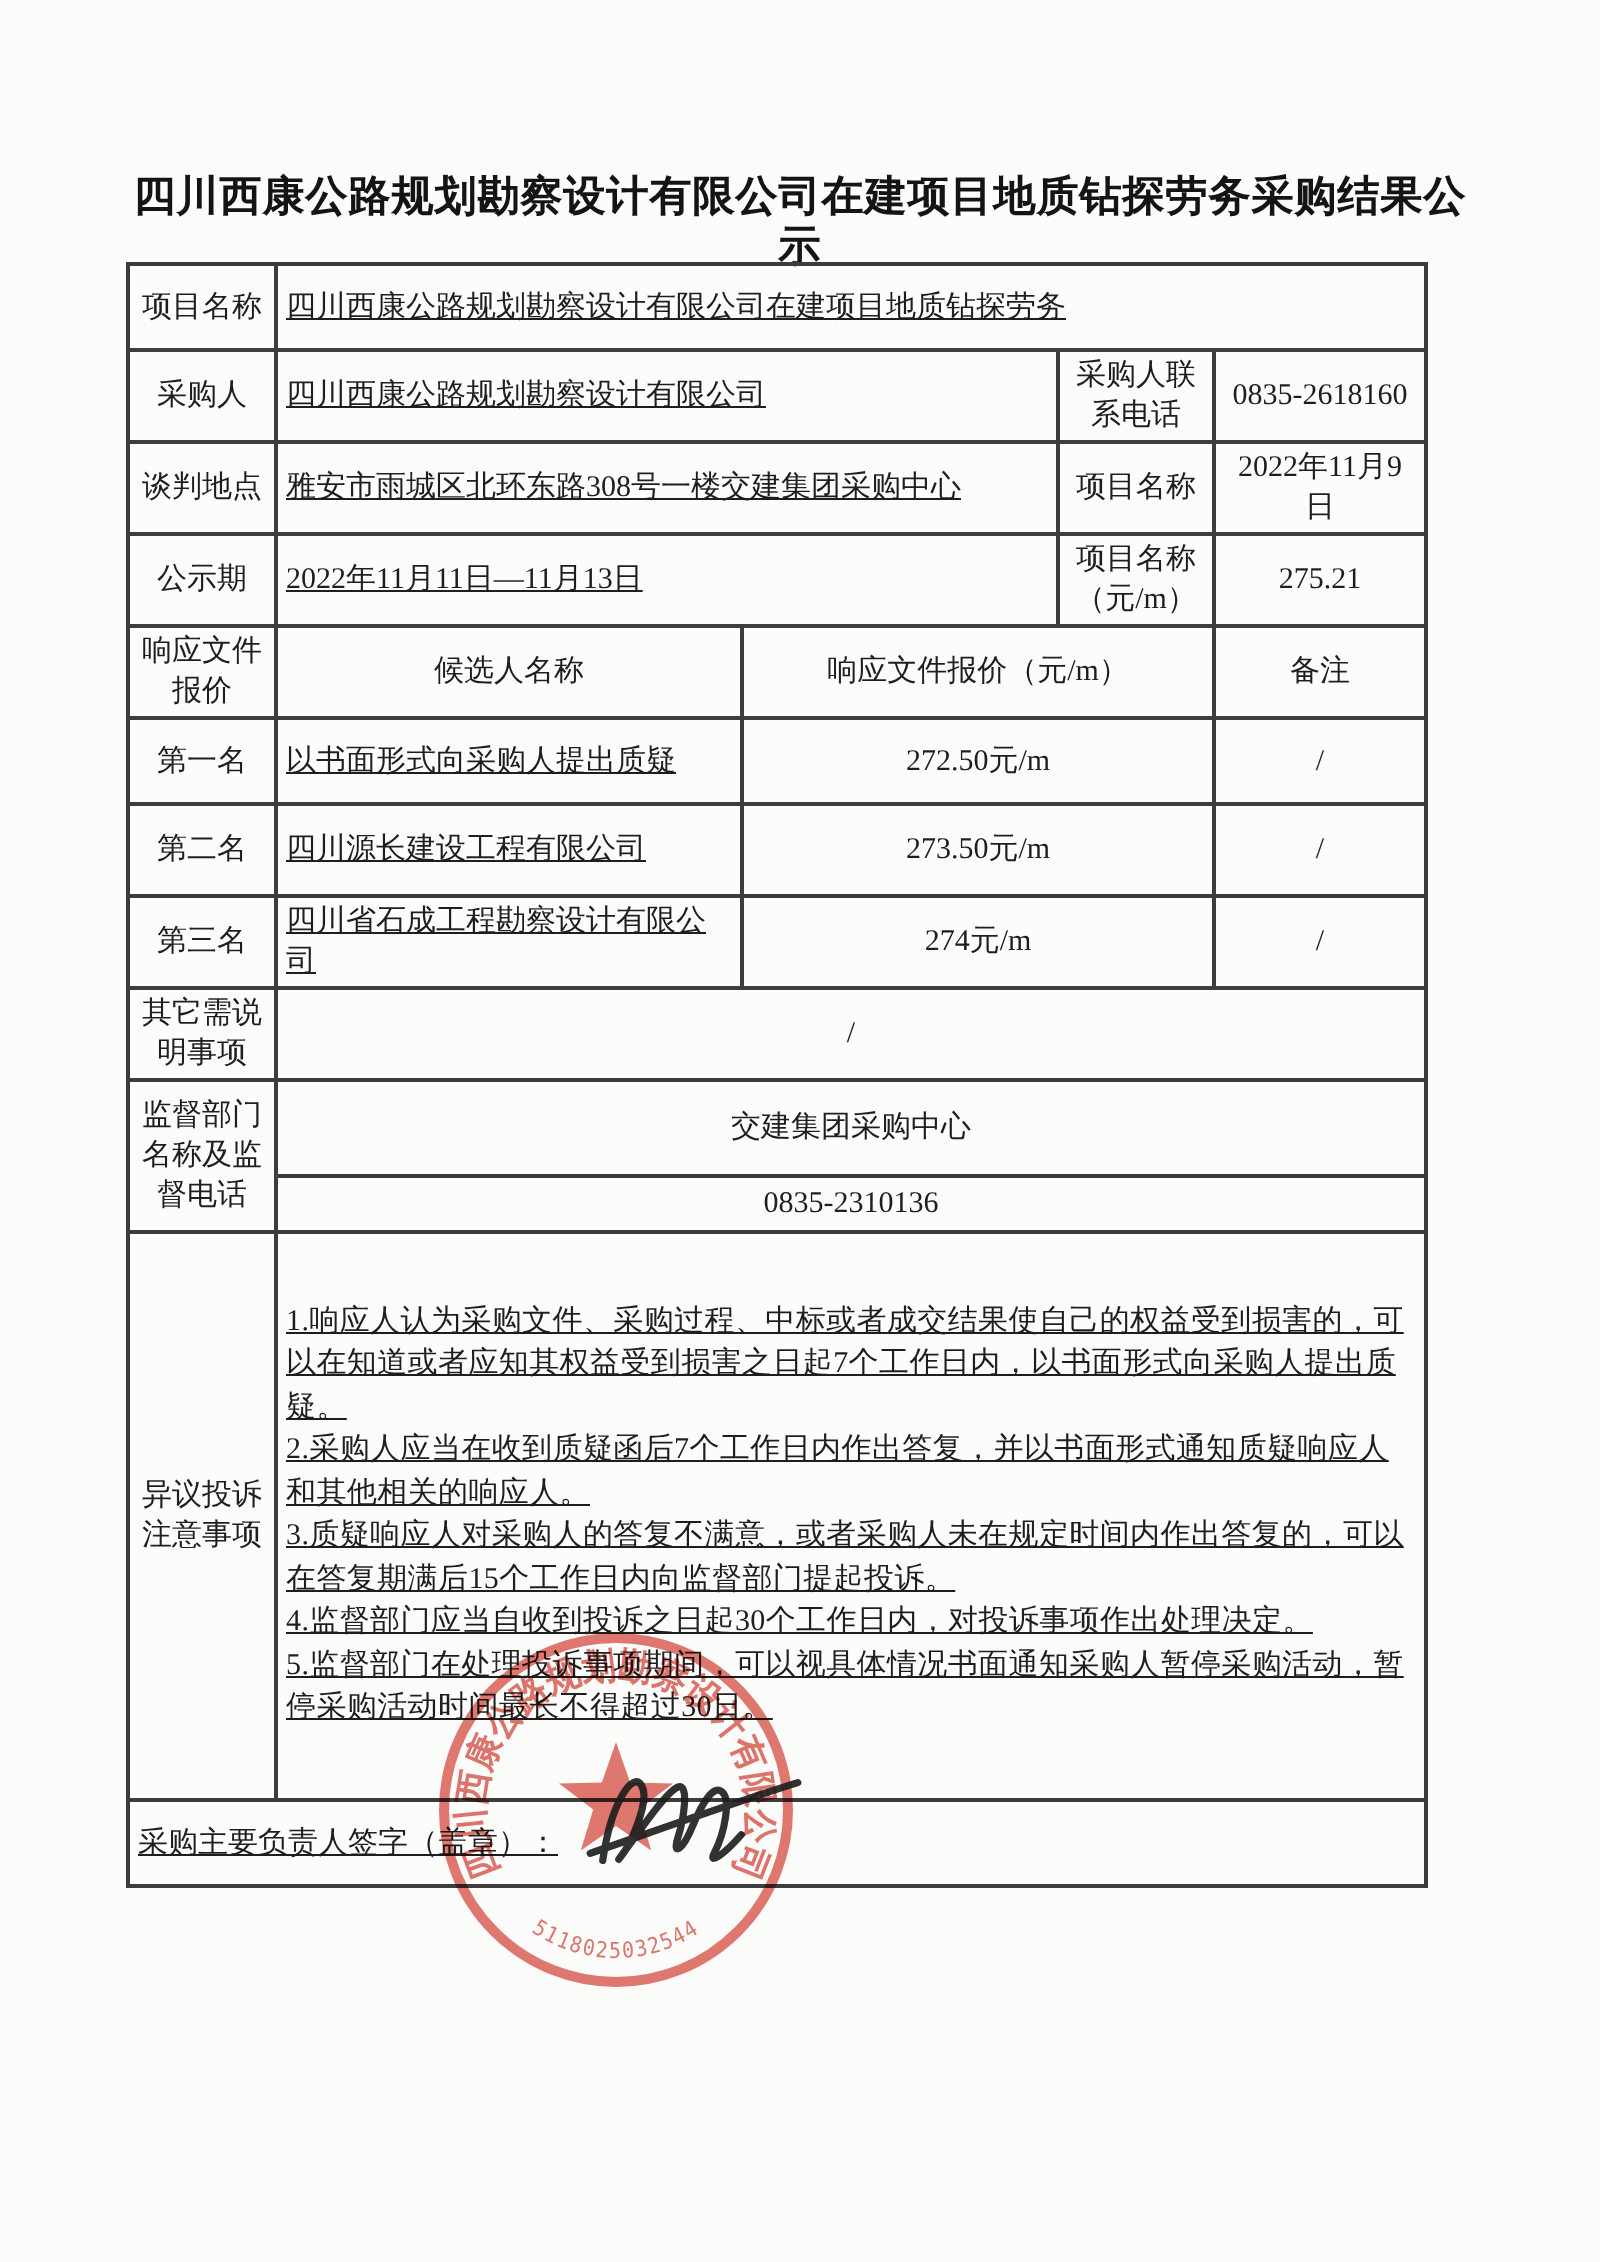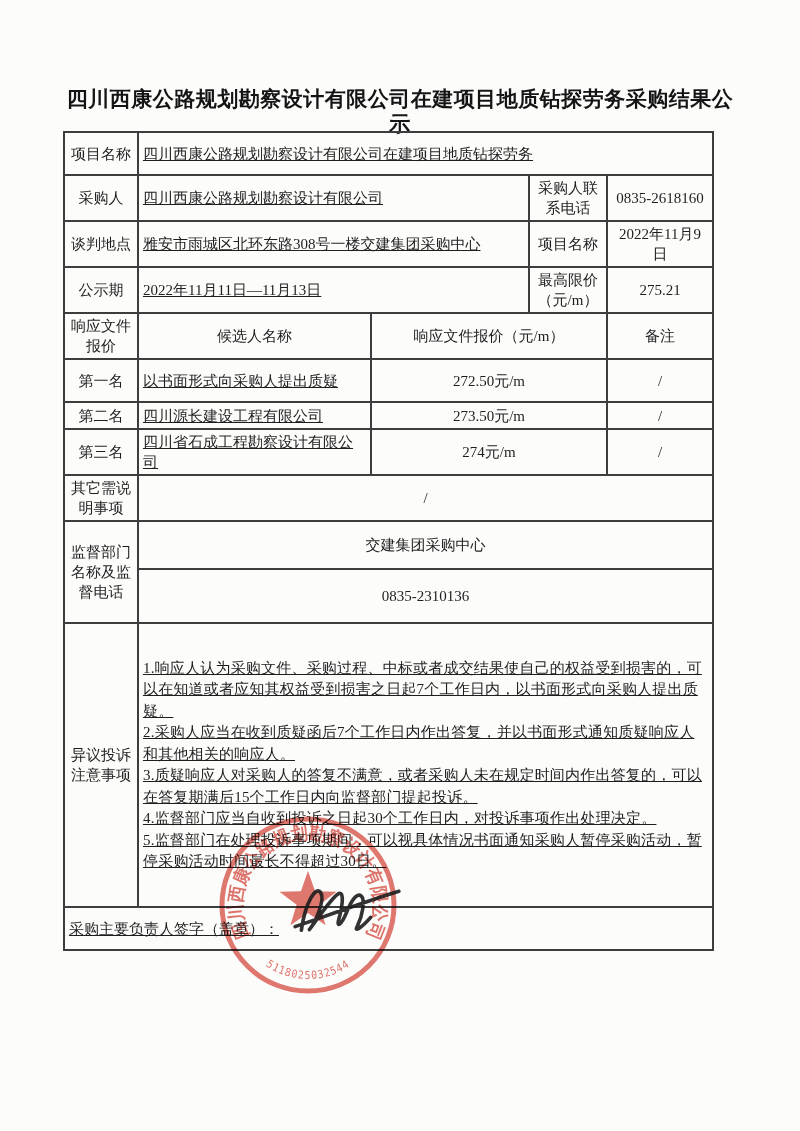--- a/index.html
+++ b/index.html
@@ -100,39 +100,39 @@
     <tr style="height:42px">
       <td class="lbl">谈判地点</td>
       <td class="val" colspan="2">雅安市雨城区北环东路308号一楼交建集团采购中心</td>
       <td class="lbl">项目名称</td>
       <td class="ctr">2022年11月9日</td>
     </tr>
 
     <tr style="height:40px">
       <td class="lbl">公示期</td>
       <td class="val" colspan="2">2022年11月11日—11月13日</td>
-      <td class="lbl">最高限价（元/m）</td>
+      <td class="lbl">项目名称（元/m）</td>
       <td class="ctr">275.21</td>
     </tr>
 
     <tr style="height:40px">
       <td class="lbl">响应文件报价</td>
       <td class="ctr">候选人名称</td>
       <td class="ctr" colspan="2">响应文件报价（元/m）</td>
       <td class="ctr">备注</td>
     </tr>
 
     <tr style="height:43px">
       <td class="lbl">第一名</td>
       <td class="val">以书面形式向采购人提出质疑</td>
       <td class="ctr" colspan="2">272.50元/m</td>
       <td class="ctr">/</td>
     </tr>
 
-    <tr style="height:27px">
+    <tr style="height:46px">
       <td class="lbl">第二名</td>
       <td class="val">四川源长建设工程有限公司</td>
       <td class="ctr" colspan="2">273.50元/m</td>
       <td class="ctr">/</td>
     </tr>
 
     <tr style="height:41px">
       <td class="lbl">第三名</td>
       <td class="val">四川省石成工程勘察设计有限公司</td>
       <td class="ctr" colspan="2">274元/m</td>
@@ -141,21 +141,21 @@
 
     <tr style="height:44px">
       <td class="lbl">其它需说明事项</td>
       <td class="ctr" colspan="4">/</td>
     </tr>
 
     <tr style="height:48px">
       <td class="lbl" rowspan="2">监督部门名称及监督电话</td>
       <td class="ctr" colspan="4">交建集团采购中心</td>
     </tr>
-    <tr style="height:54px">
+    <tr style="height:28px">
       <td class="ctr" colspan="4">0835-2310136</td>
     </tr>
 
     <tr style="height:284px">
       <td class="lbl">异议投诉注意事项</td>
       <td class="notice-cell" colspan="4">
         <div class="notice-item">1.响应人认为采购文件、采购过程、中标或者成交结果使自己的权益受到损害的，可以在知道或者应知其权益受到损害之日起7个工作日内，以书面形式向采购人提出质疑。</div>
         <div class="notice-item">2.采购人应当在收到质疑函后7个工作日内作出答复，并以书面形式通知质疑响应人和其他相关的响应人。</div>
         <div class="notice-item">3.质疑响应人对采购人的答复不满意，或者采购人未在规定时间内作出答复的，可以在答复期满后15个工作日内向监督部门提起投诉。</div>
         <div class="notice-item">4.监督部门应当自收到投诉之日起30个工作日内，对投诉事项作出处理决定。</div>

